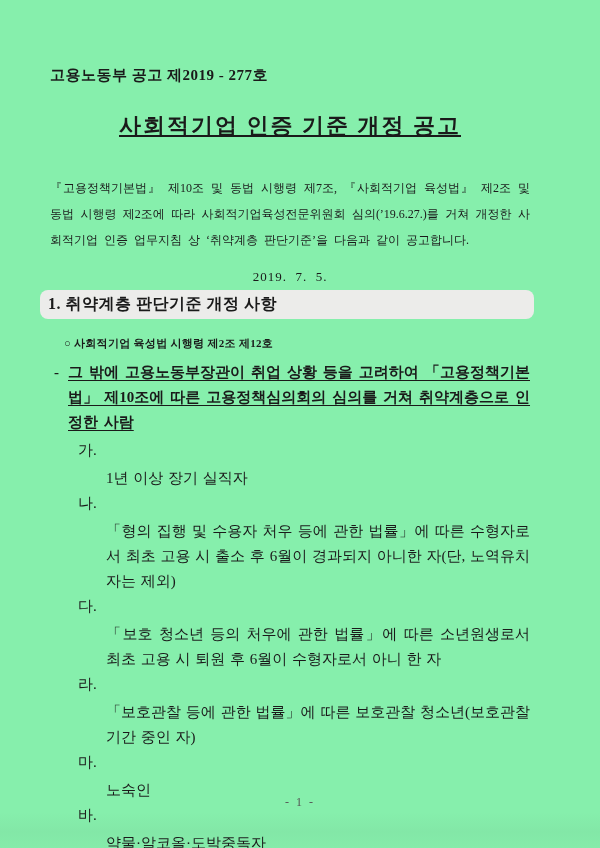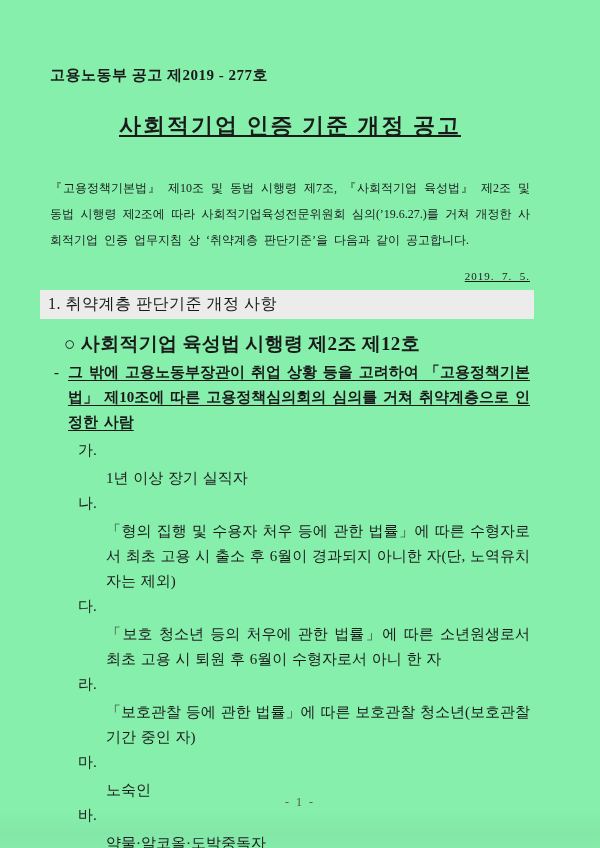--- a/index.html
+++ b/index.html
@@ -39,47 +39,47 @@
     text-decoration: underline;
   }
   .intro {
     font-size: 12px;
     line-height: 26px;
     text-align: justify;
     word-spacing: 3px;
     margin-bottom: 10px;
   }
   .date-line {
-    text-align: right;
-    font-size: 11px;
+    text-align: center;
+    font-size: 13px;
     line-height: 27px;
     white-space: pre;
     letter-spacing: 1px;
-    text-decoration: underline;
   }
   .signer-line {
     text-align: right;
     font-size: 16px;
     line-height: 28px;
     letter-spacing: 2px;
     margin-bottom: 40px;
   }
   .section-heading {
     background: #ececea;
-    font-weight: normal;
+    font-weight: bold;
     font-size: 16px;
     padding: 4px 8px 4px 8px;
     margin-left: -10px;
     margin-right: -4px;
     margin-bottom: 12px;
     letter-spacing: 0.5px;
+    border-radius: 8px;
   }
   .circle-item {
     font-weight: bold;
-    font-size: 19px;
+    font-size: 11px;
     line-height: 25px;
     padding-left: 14px;
     margin-bottom: 4px;
     letter-spacing: 0.3px;
   }
   .dash-item {
     display: flex;
     font-weight: bold;
     font-size: 15px;
     line-height: 25px;

